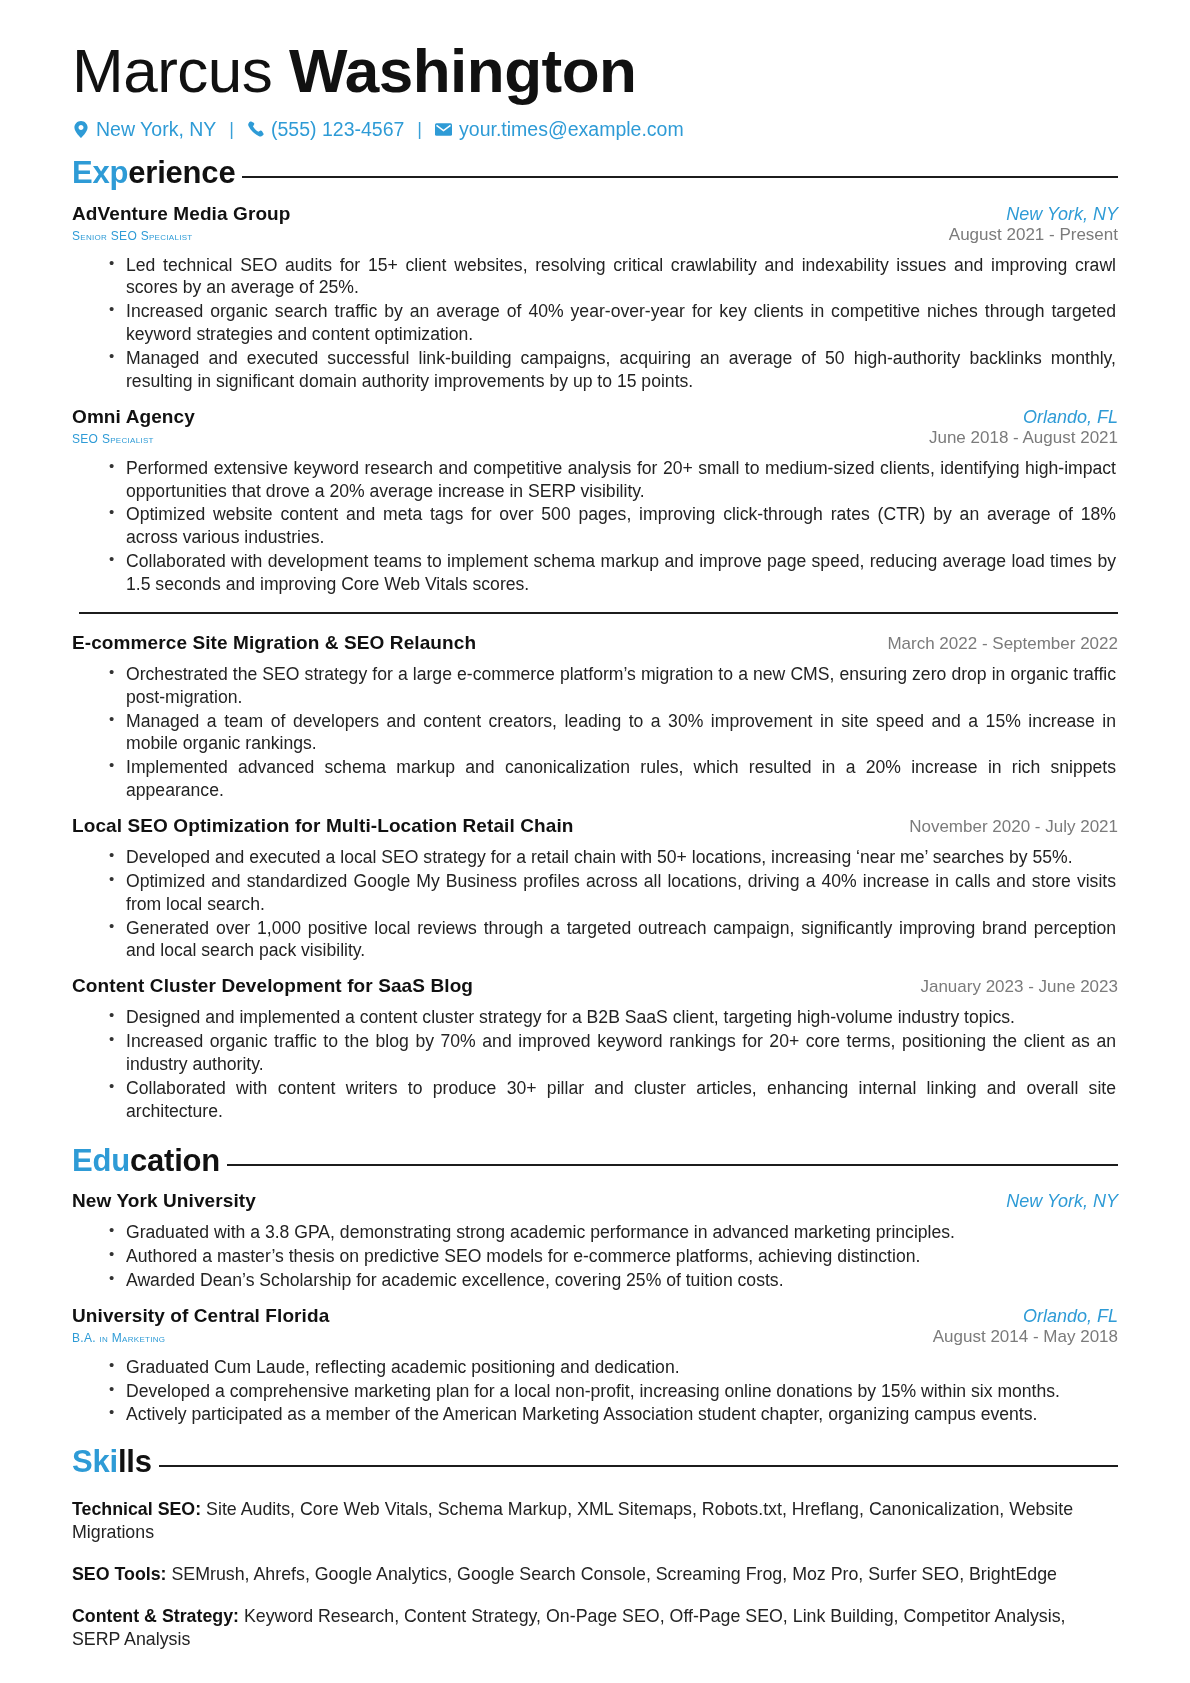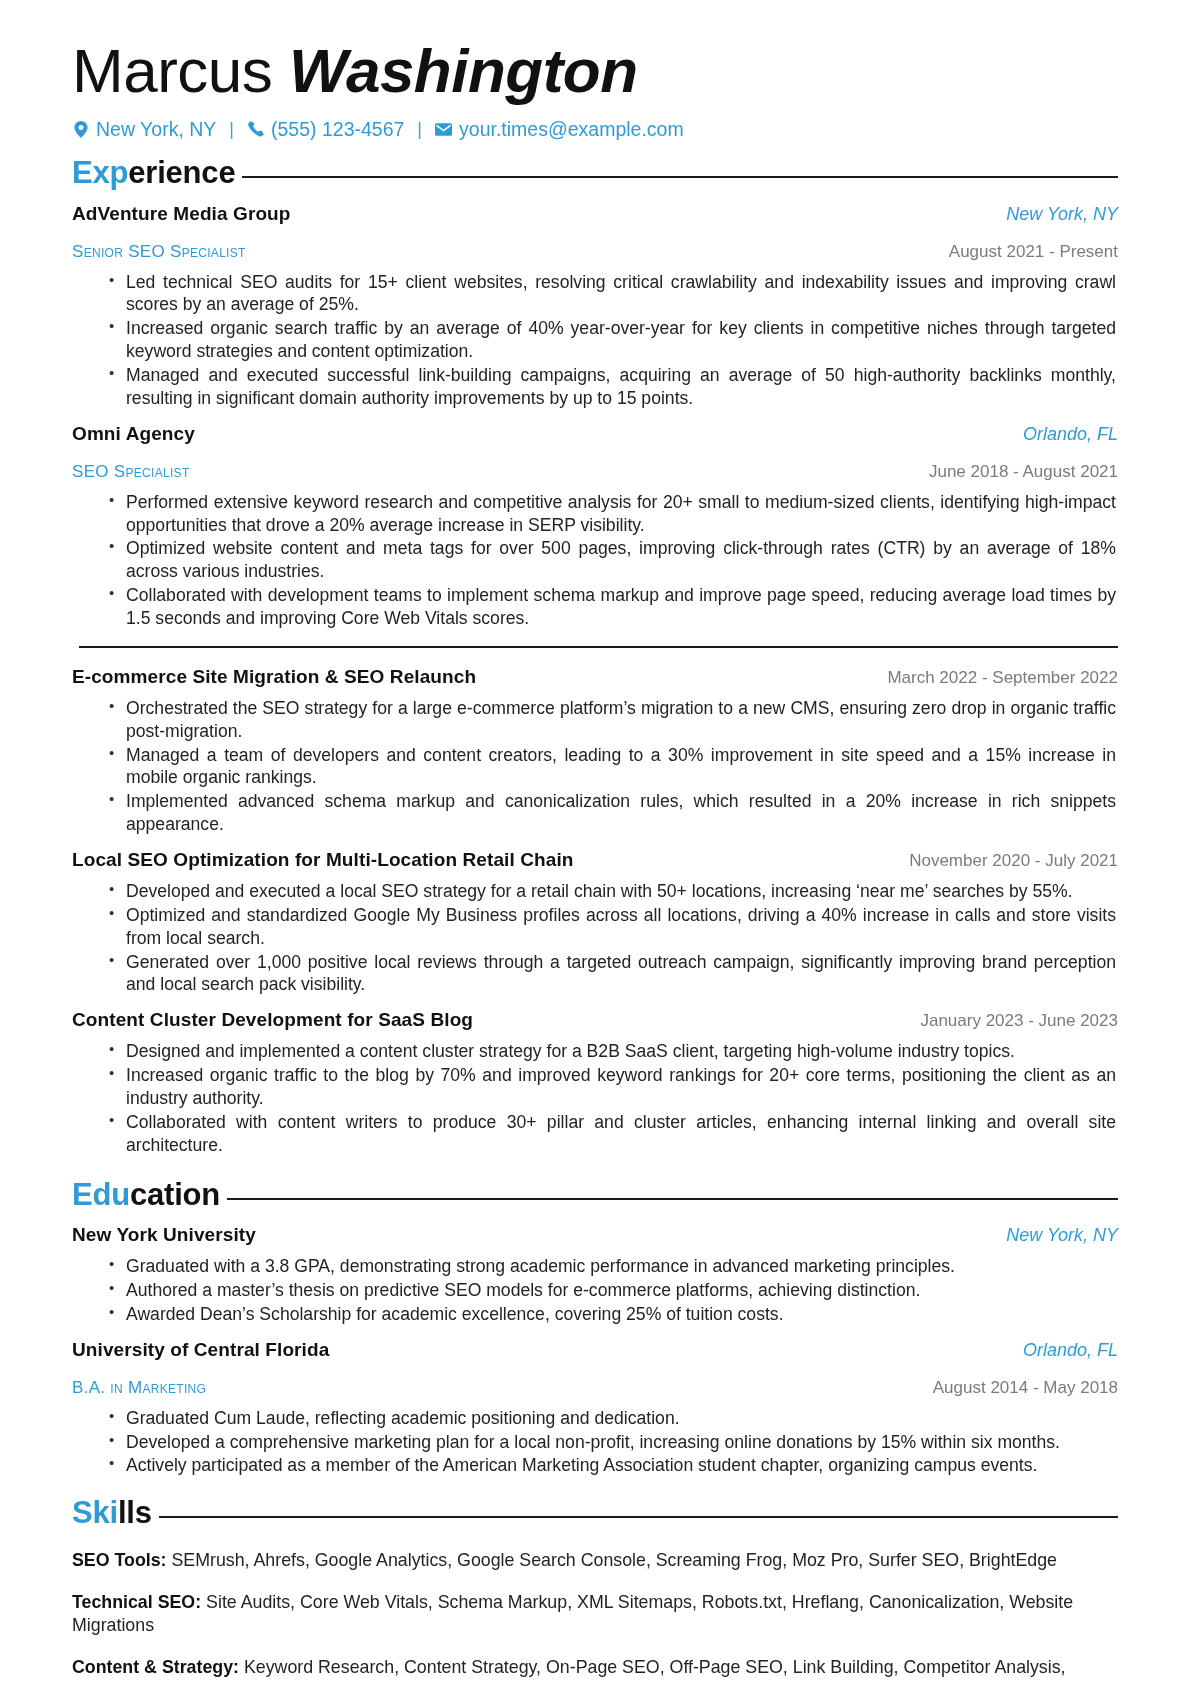--- a/index.html
+++ b/index.html
@@ -26,21 +26,21 @@
   
   .name {
     font-size: 62px;
     line-height: 1.08;
     letter-spacing: -0.5px;
     color: #111111;
     font-weight: 400;
     white-space: nowrap;
   }
   .name .first { font-weight: 400; }
-  .name .last  { font-weight: 700; font-style: italic; }
+  .name .last  { font-weight: 700; }
 
   .contact-line {
     margin-top: 13px;
     display: flex;
     align-items: center;
     font-size: 19.5px;
     color: #2E9BD6;
     white-space: nowrap;
   }
   .contact-item {
@@ -109,26 +109,26 @@
     letter-spacing: 0.1px;
   }
   .entry-loc {
     font-size: 18px;
     font-style: italic;
     color: #2E9BD6;
     white-space: nowrap;
     text-align: right;
   }
   .entry-role {
-    font-size: 17px;
+    font-size: 12px;
     color: #2E9BD6;
     font-variant: small-caps;
     font-feature-settings: "smcp";
     letter-spacing: 0.3px;
-    margin-top: 17px;
+    margin-top: 2px;
   }
   .entry-date {
     font-size: 17px;
     color: #7b7b7b;
     white-space: nowrap;
     text-align: right;
   }
   .entry-row.sub { margin-top: 0px; }
 
   .proj-row { margin-bottom: 0; }
@@ -340,26 +340,26 @@
     </div>
   </div>
 
   <div class="section sec-skill">
     <div class="section-head">
       <span class="section-title"><span class="accent">Ski</span><span>lls</span></span>
       <span class="section-rule"></span>
     </div>
 
     <div class="skill-line">
+      <span class="skill-cat">Technical SEO:</span>
+      <span>Site Audits, Core Web Vitals, Schema Markup, XML Sitemaps, Robots.txt, Hreflang, Canonicalization, Website Migrations</span>
+    </div>
+    <div class="skill-line">
       <span class="skill-cat">SEO Tools:</span>
       <span>SEMrush, Ahrefs, Google Analytics, Google Search Console, Screaming Frog, Moz Pro, Surfer SEO, BrightEdge</span>
-    </div>
-    <div class="skill-line">
-      <span class="skill-cat">Technical SEO:</span>
-      <span>Site Audits, Core Web Vitals, Schema Markup, XML Sitemaps, Robots.txt, Hreflang, Canonicalization, Website Migrations</span>
     </div>
     <div class="skill-line">
       <span class="skill-cat">Content &amp; Strategy:</span>
       <span>Keyword Research, Content Strategy, On-Page SEO, Off-Page SEO, Link Building, Competitor Analysis, SERP Analysis</span>
     </div>
 
   </div>
 
 </div>
 

